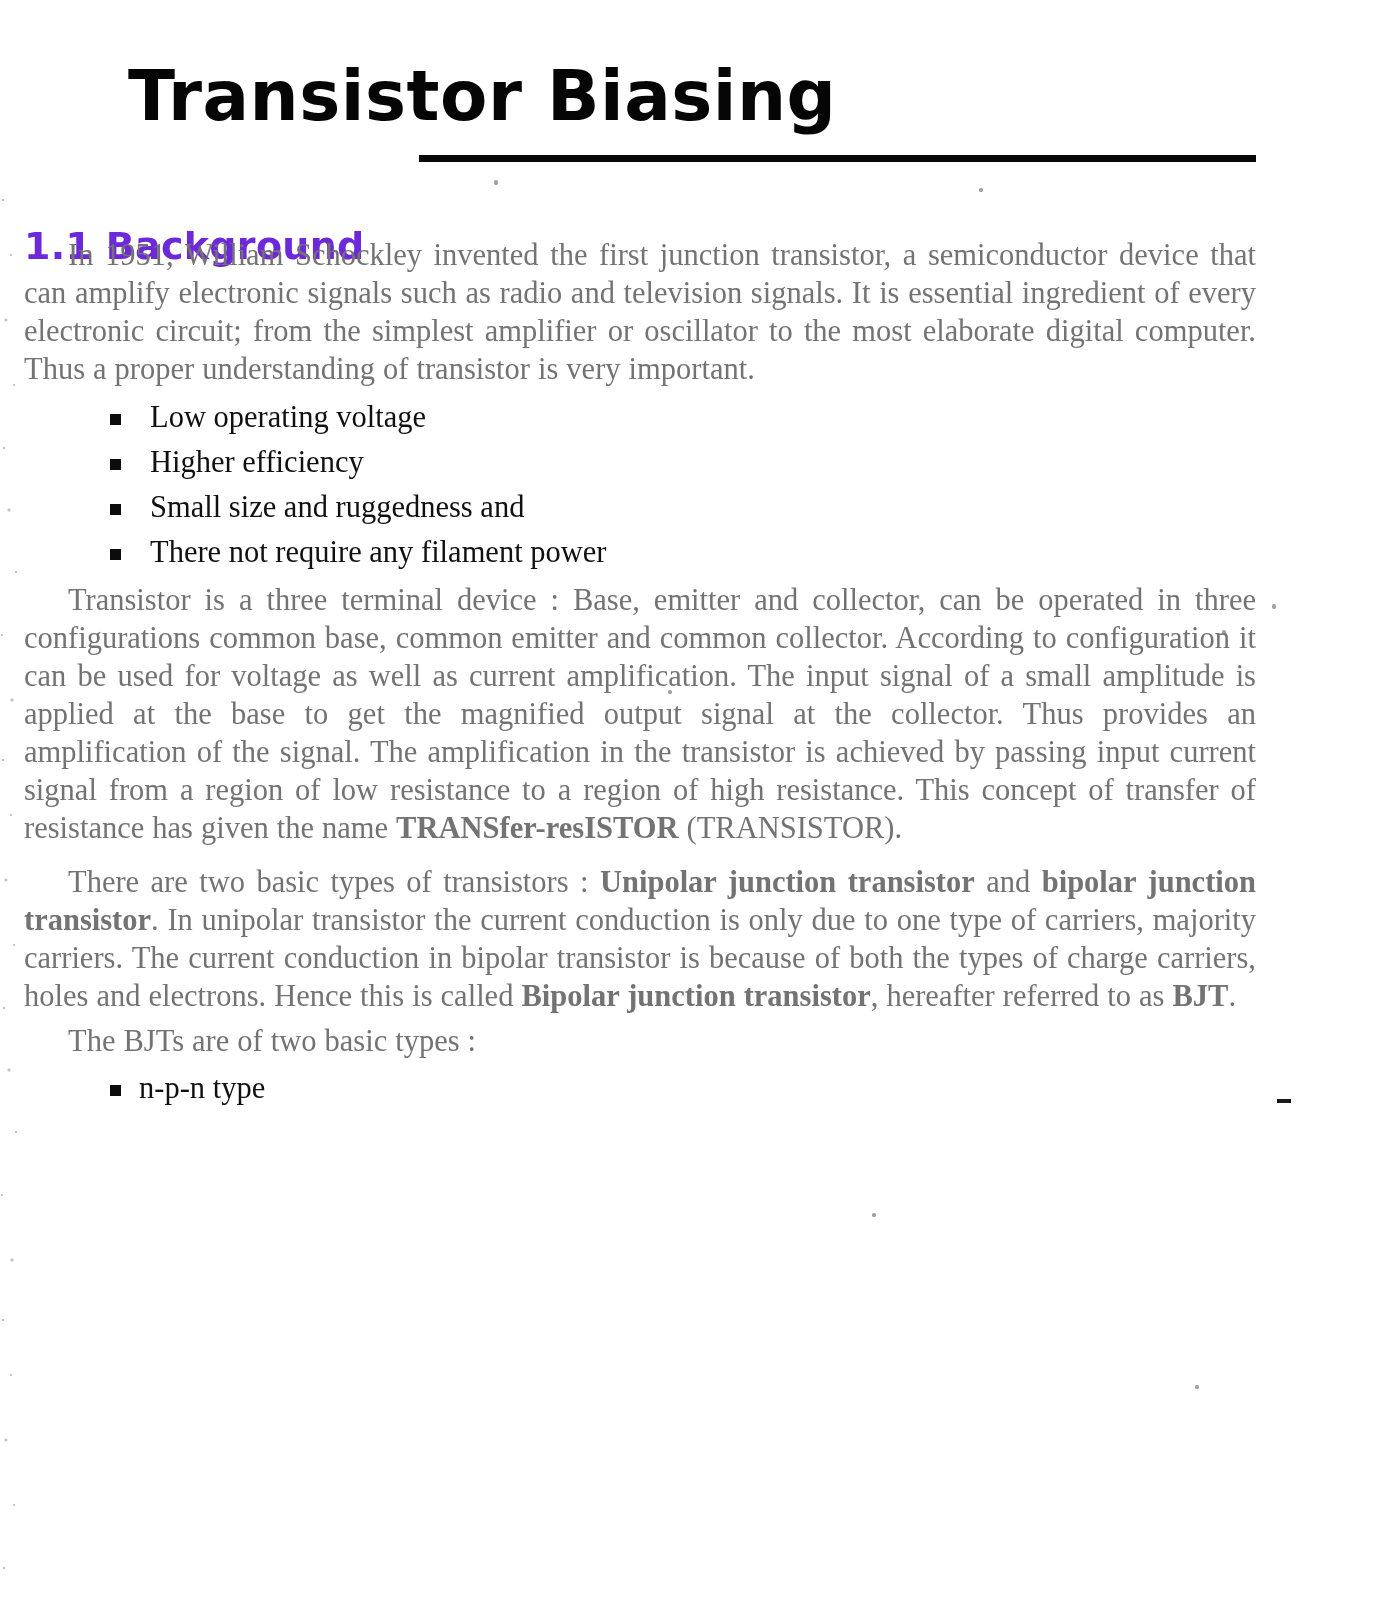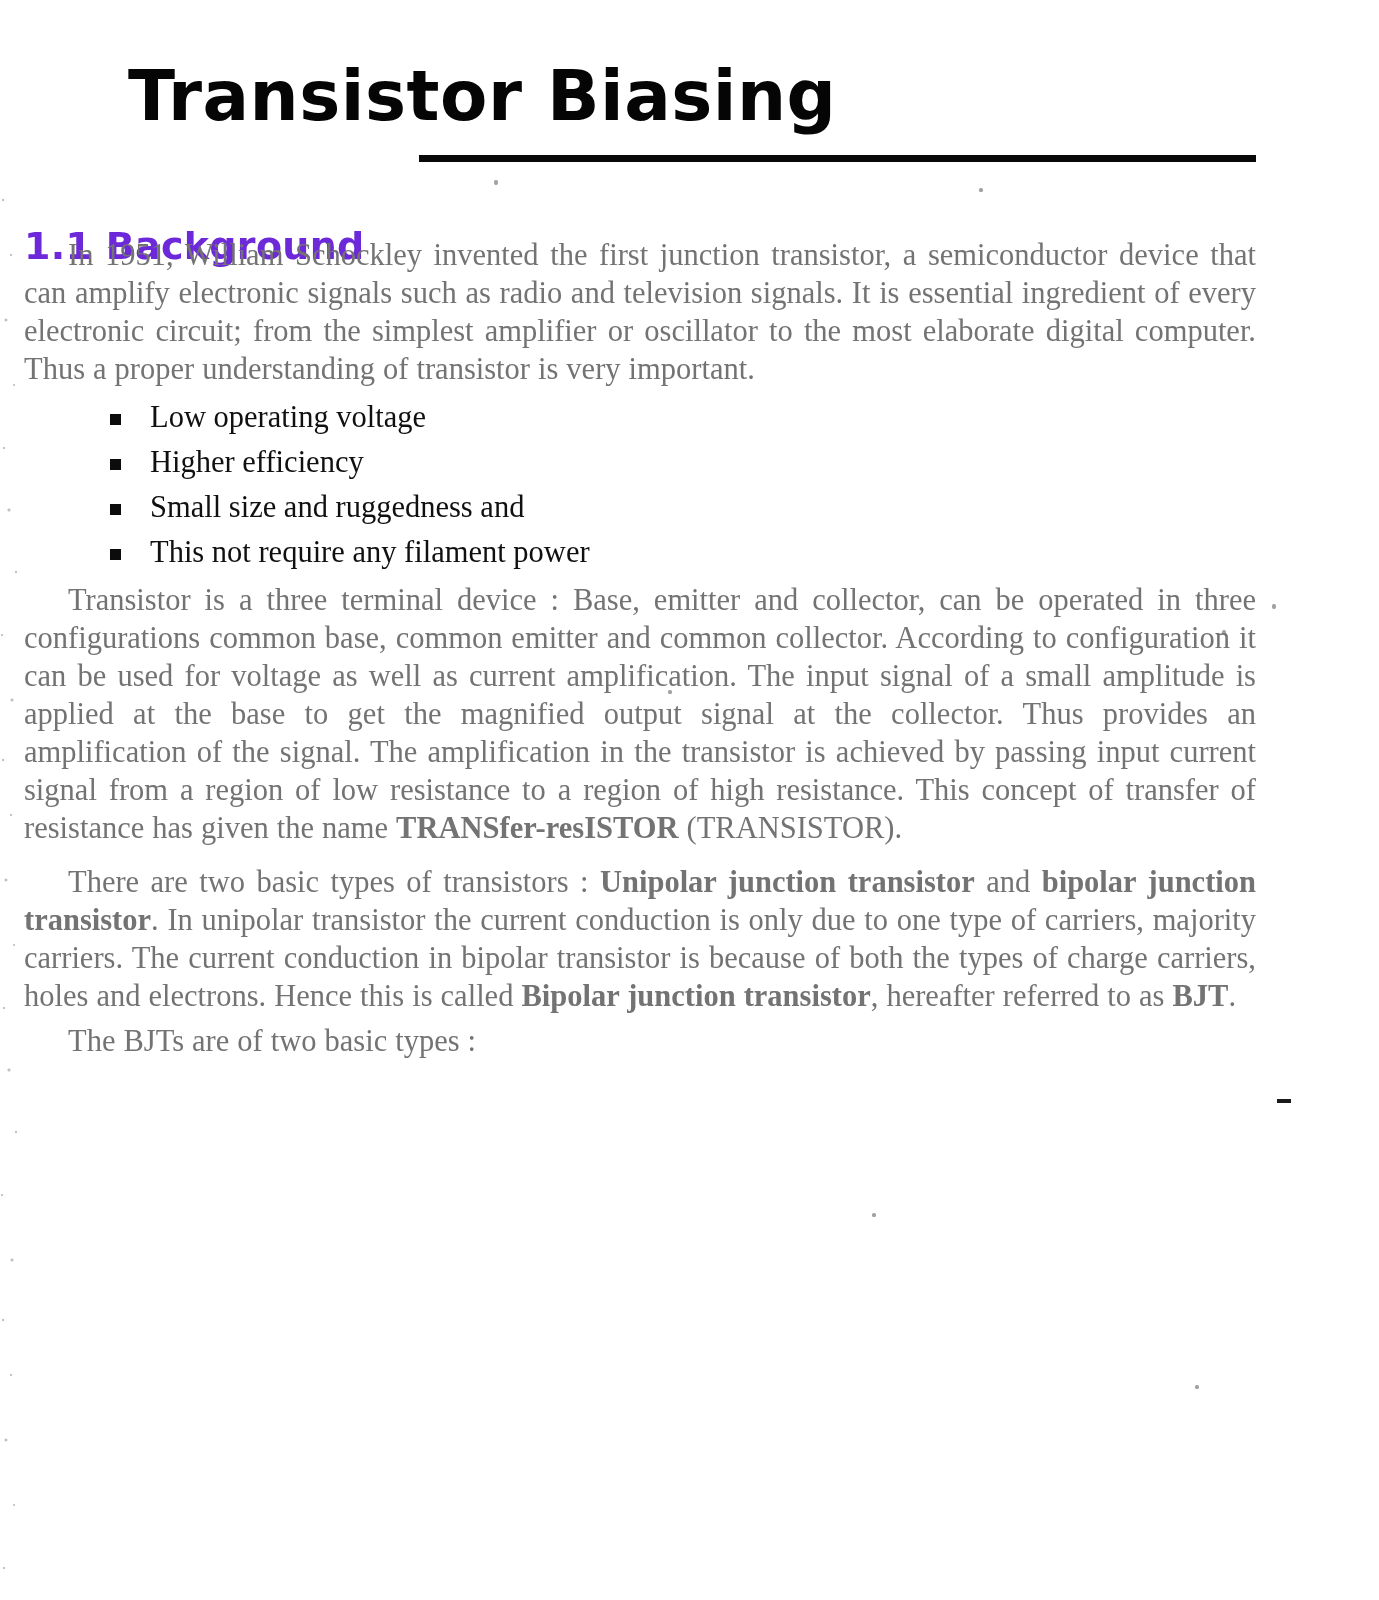--- a/index.html
+++ b/index.html
@@ -199,35 +199,39 @@
       <li>
         <span class="sq"></span>
         <span>Higher efficiency</span>
       </li>
       <li>
         <span class="sq"></span>
         <span>Small size and ruggedness and</span>
       </li>
       <li>
         <span class="sq"></span>
-        <span>This not require any filament power</span>
+        <span>There not require any filament power</span>
       </li>
     </ul>
 
     <p class="para">
       <span>Transistor is a three terminal device : Base, emitter and collector, can be operated in three configurations common base, common emitter and common collector. According to configuration it can be used for voltage as well as current amplification. The input signal of a small amplitude is applied at the base to get the magnified output signal at the collector. Thus provides an amplification of the signal. The amplification in the transistor is achieved by passing input current signal from a region of low resistance to a region of high resistance. This concept of transfer of resistance has given the name </span><b>TRANSfer-resISTOR</b><span> (TRANSISTOR).</span>
     </p>
 
     <p class="para gap">
       <span>There are two basic types of transistors : </span><b>Unipolar junction transistor</b><span> and </span><b>bipolar junction transistor</b><span>. In unipolar transistor the current conduction is only due to one type of carriers, majority carriers. The current conduction in bipolar transistor is because of both the types of charge carriers, holes and electrons. Hence this is called  </span><b>Bipolar junction transistor</b><span>, hereafter referred to as </span><b>BJT</b><span>.</span>
     </p>
 
     <p class="para tight">The BJTs are of two basic types :</p>
 
     <ul class="bullets indent-b">
+      <li>
+        <span class="sq"></span>
+        <span>n-p-n type</span>
+      </li>
     </ul>
 
   </div>
 
   <div class="artifact-dash"></div>
 
 
 </div>
 
 </body></html>

